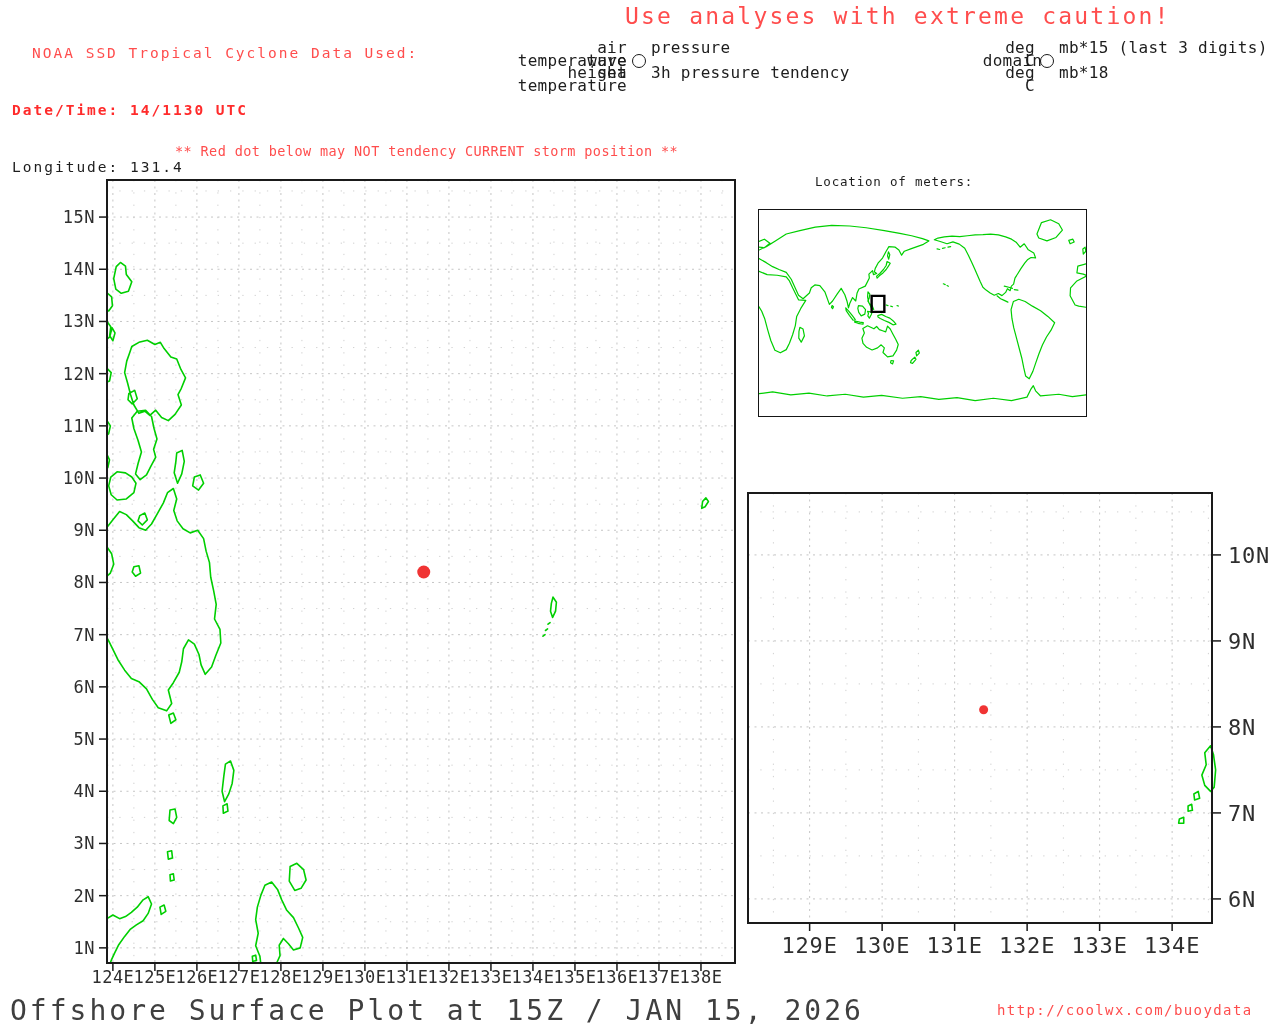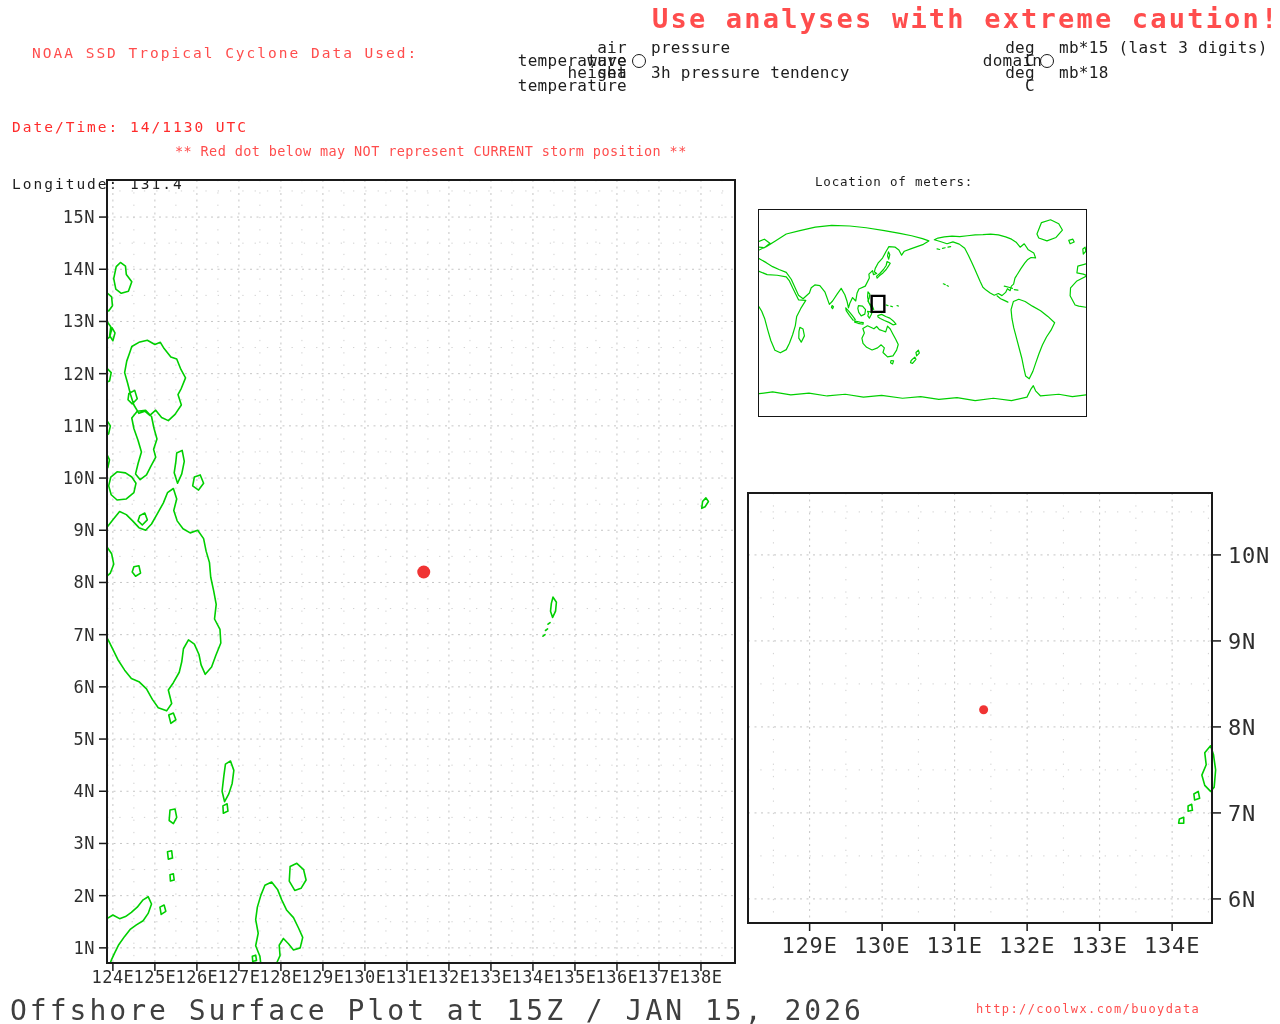--- a/index.html
+++ b/index.html
@@ -1,22 +1,22 @@
 <!DOCTYPE html>
 <html style="--c-accent_red: #ff4d4d; --c-strong_red: #ff2b2b; --c-storm_dot_red: #f03434; --c-coastline_green: #00cf00; --c-grid_gray: #c5c5c5; --c-text_black: #1d1d1d; --c-axis_label_gray: #2e2e2e; --c-footer_gray: #3f3f3f;"><head>
 <meta charset="utf-8">
 <style>
   html,body{margin:0;padding:0;background:#fff;}
   .page{position:relative;width:1280px;height:1024px;background:#fff;overflow:hidden;
         font-family:"DejaVu Sans Mono","Liberation Mono",monospace;color:var(--c-text_black,#1d1d1d);}
   
   .storm-info{position:absolute;left:12px;top:6px;font-size:14.5px;letter-spacing:2px;line-height:19px;white-space:pre;}
   .red{color:var(--c-accent_red,#ff4d4d);margin-left:20px;}
-  .strong-red{color:var(--c-strong_red,#ff2b2b);font-weight:normal;margin-top:17px;}
-  .caution-title{position:absolute;left:652px;top:3px;font-size:27px;letter-spacing:2.2px;color:var(--c-accent_red,#ff4d4d);white-space:pre;font-weight:bold;}
+  .strong-red{color:var(--c-strong_red,#ff2b2b);font-weight:bold;}
+  .caution-title{position:absolute;left:625px;top:3px;font-size:23px;letter-spacing:2.2px;color:var(--c-accent_red,#ff4d4d);white-space:pre;}
   
   .legend{position:absolute;top:42px;display:flex;align-items:center;font-size:16px;letter-spacing:.3px;line-height:12.6px;}
   .legend .col{display:flex;flex-direction:column;}
   .legend .col.ra{align-items:flex-end;text-align:right;}
   .legend .col div{height:12.6px;}
   .legend-left{left:519px;}
   .legend-left .col.ra{width:108px;}
   .legend-right{left:990px;}
   .legend-right .col.ra{width:45px;align-items:center;}
   .circle-glyph{width:12px;height:12px;border:1.4px solid #1a1a1a;border-radius:50%;margin:0 5px;flex:0 0 auto;}
@@ -33,21 +33,21 @@
   .world-map .geo{stroke-width:1.2px;}
   .grid-major{stroke:var(--c-grid_gray,#c5c5c5);stroke-width:1px;stroke-dasharray:2 4.5;fill:none;}
   .grid-minor{stroke:#d0d0d0;stroke-width:1px;stroke-dasharray:1.3 11;fill:none;}
   .axis-tick{stroke:#1a1a1a;stroke-width:1.5px;}
   .axis-label{font-family:"DejaVu Sans Mono","Liberation Mono",monospace;font-size:17px;letter-spacing:.5px;fill:var(--c-axis_label_gray,#2e2e2e);}
   .zoom-map .axis-label{font-size:22px;letter-spacing:.8px;}
   .storm-dot{fill:var(--c-storm_dot_red,#f03434);stroke:none;}
   .domain-box{fill:none;stroke:#000;stroke-width:2.4px;vector-effect:non-scaling-stroke;}
   
   .footer-title{position:absolute;left:10px;top:994px;font-size:28px;letter-spacing:3px;color:var(--c-footer_gray,#3f3f3f);white-space:pre;}
-  .footer-url{position:absolute;left:976px;top:1002px;font-size:12px;letter-spacing:1.4px;color:var(--c-accent_red,#ff4d4d);white-space:pre;}
+  .footer-url{position:absolute;left:997px;top:1002px;font-size:14px;letter-spacing:1.4px;color:var(--c-accent_red,#ff4d4d);white-space:pre;}
 </style>
 </head>
 <body>
 
 <div class="page">
 
   <div class="storm-info">
     <div class="red">NOAA SSD Tropical Cyclone Data Used:</div>
     <div class="strong-red">Date/Time: 14/1130 UTC</div>
     <div>Longitude: 131.4</div>
@@ -76,21 +76,21 @@
       <div>deg C</div>
     </div>
     <div class="circle-glyph"></div>
     <div class="col">
       <div>mb*15 (last 3 digits)</div>
       <div></div>
       <div>mb*18</div>
     </div>
   </div>
 
-  <div class="warning-line">** Red dot below may NOT represent CURRENT storm position **</div>
+  <div class="warning-line">** Red dot below may NOT tendency CURRENT storm position **</div>
 
   <svg class="main-map" width="628" height="783">
     <defs>
         <clipPath id="clip-main">
           <rect x="0" y="0" width="628" height="783"></rect>
         </clipPath>
       </defs>
     <g class="grid-layer">
         <line x1="5.880936454849521" y1="0" x2="5.880936454849521" y2="783" class="grid-major"></line>
         <line x1="26.88428093645487" y1="0" x2="26.88428093645487" y2="783" class="grid-minor"></line>

